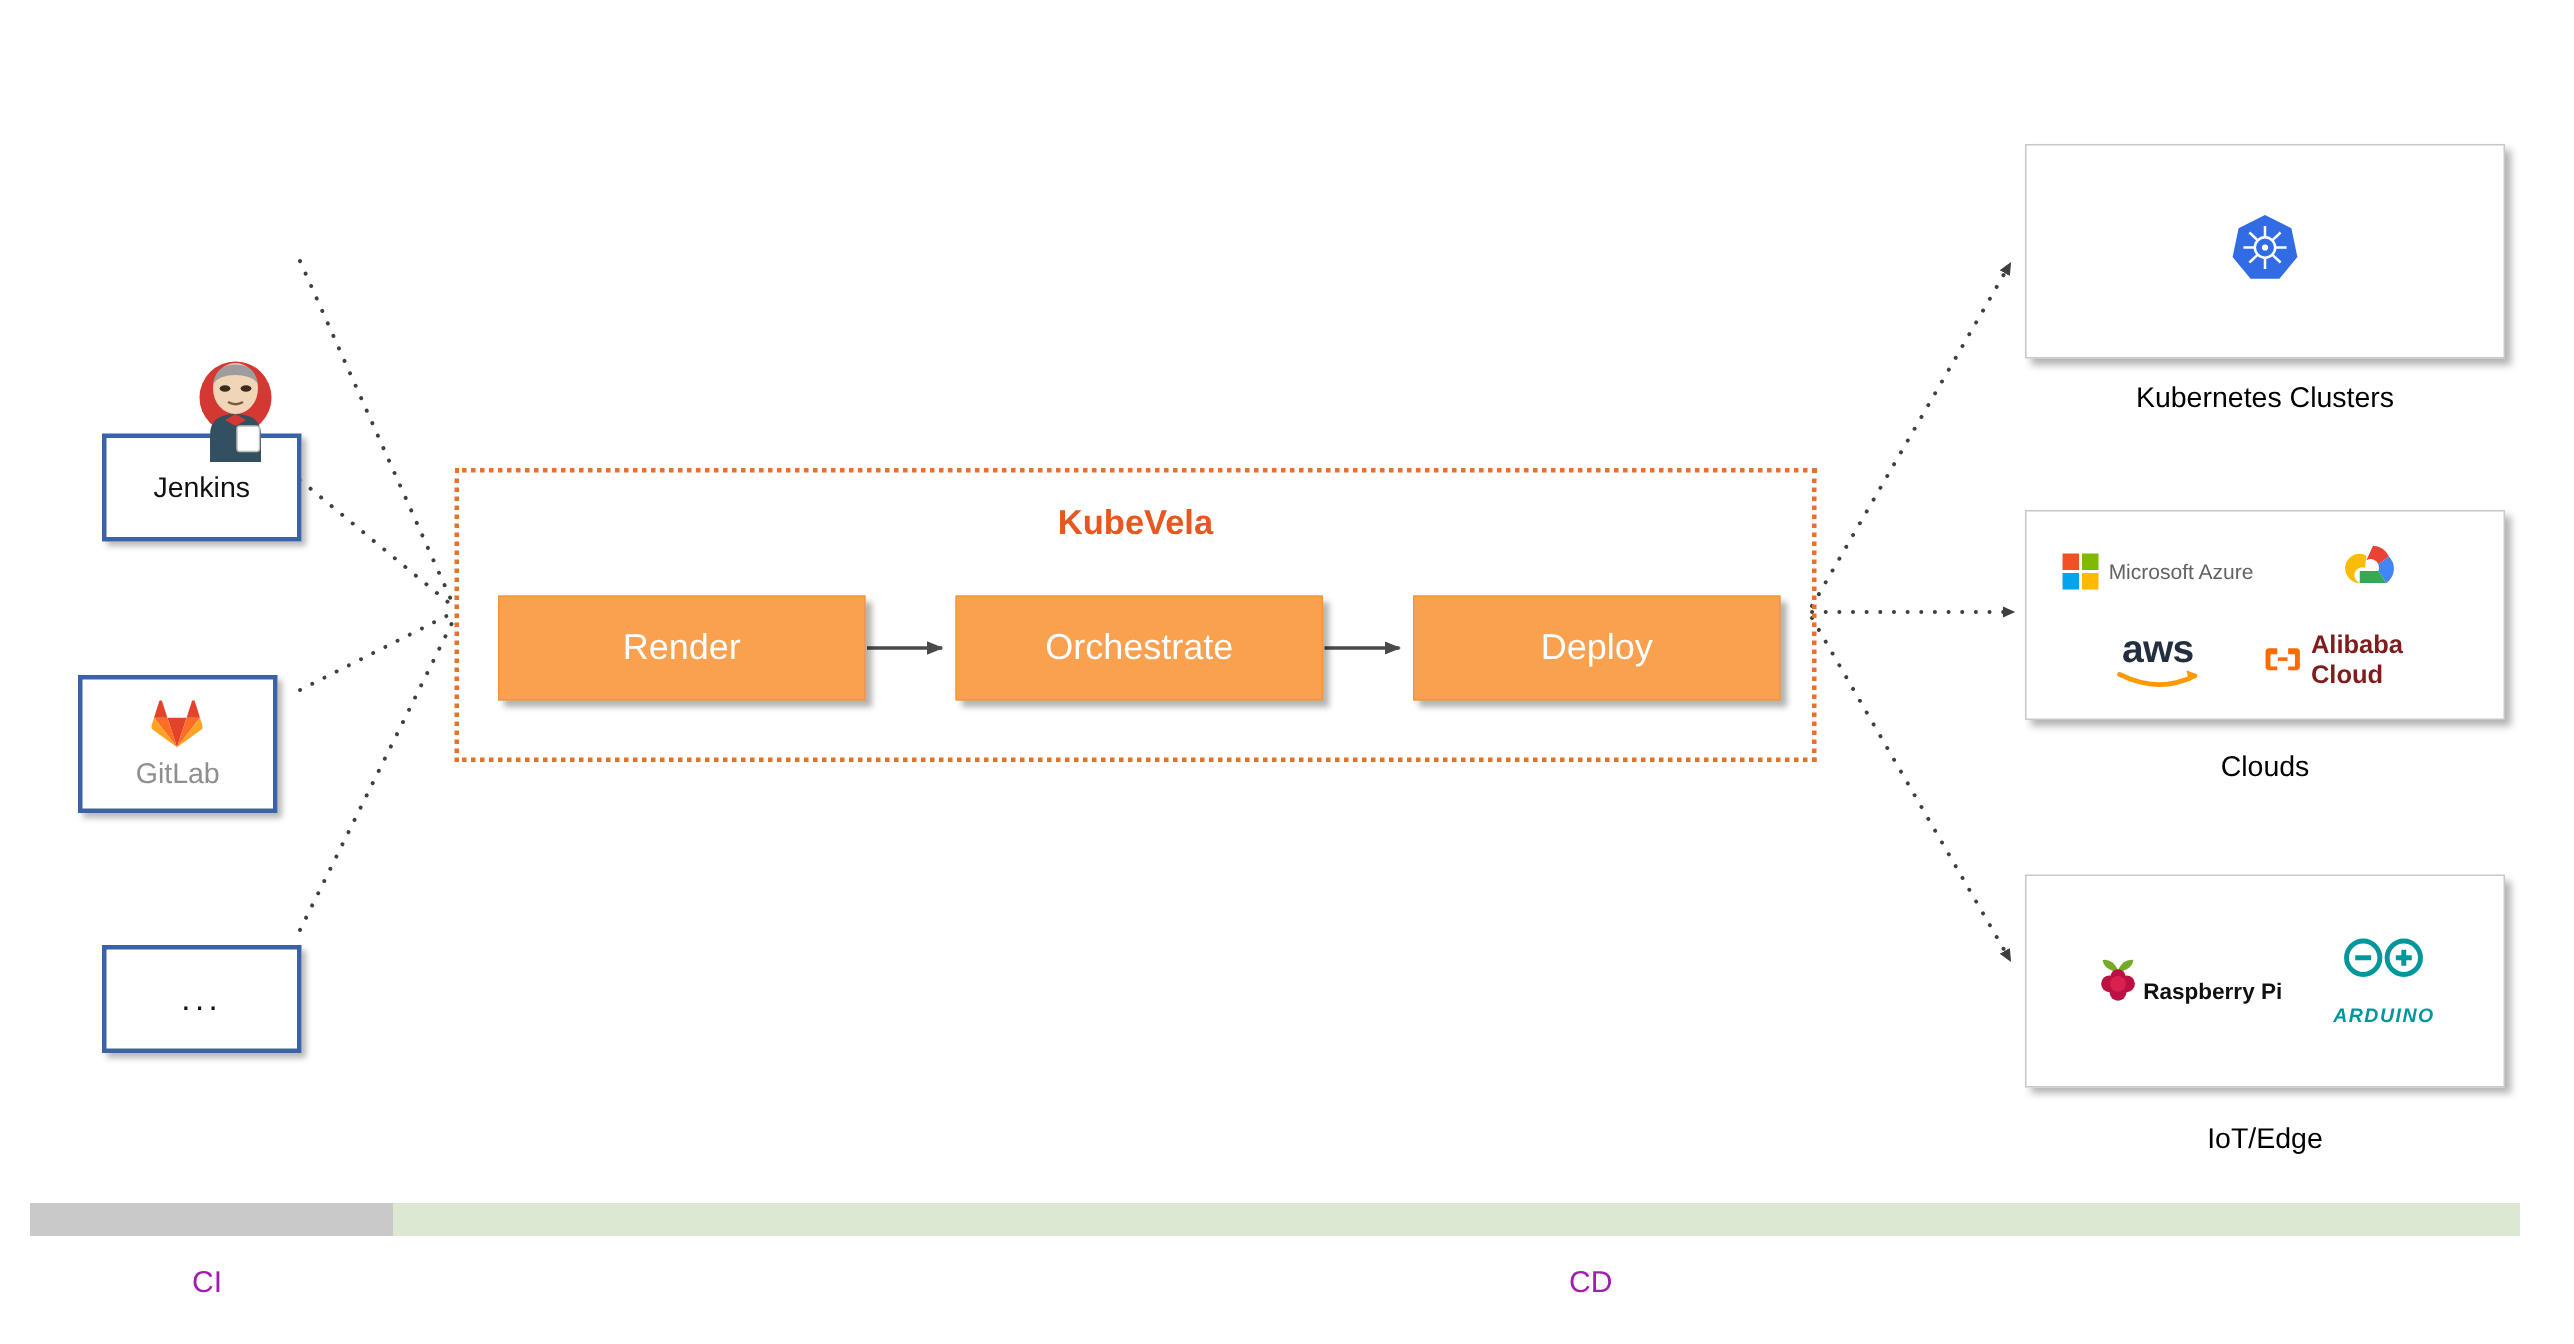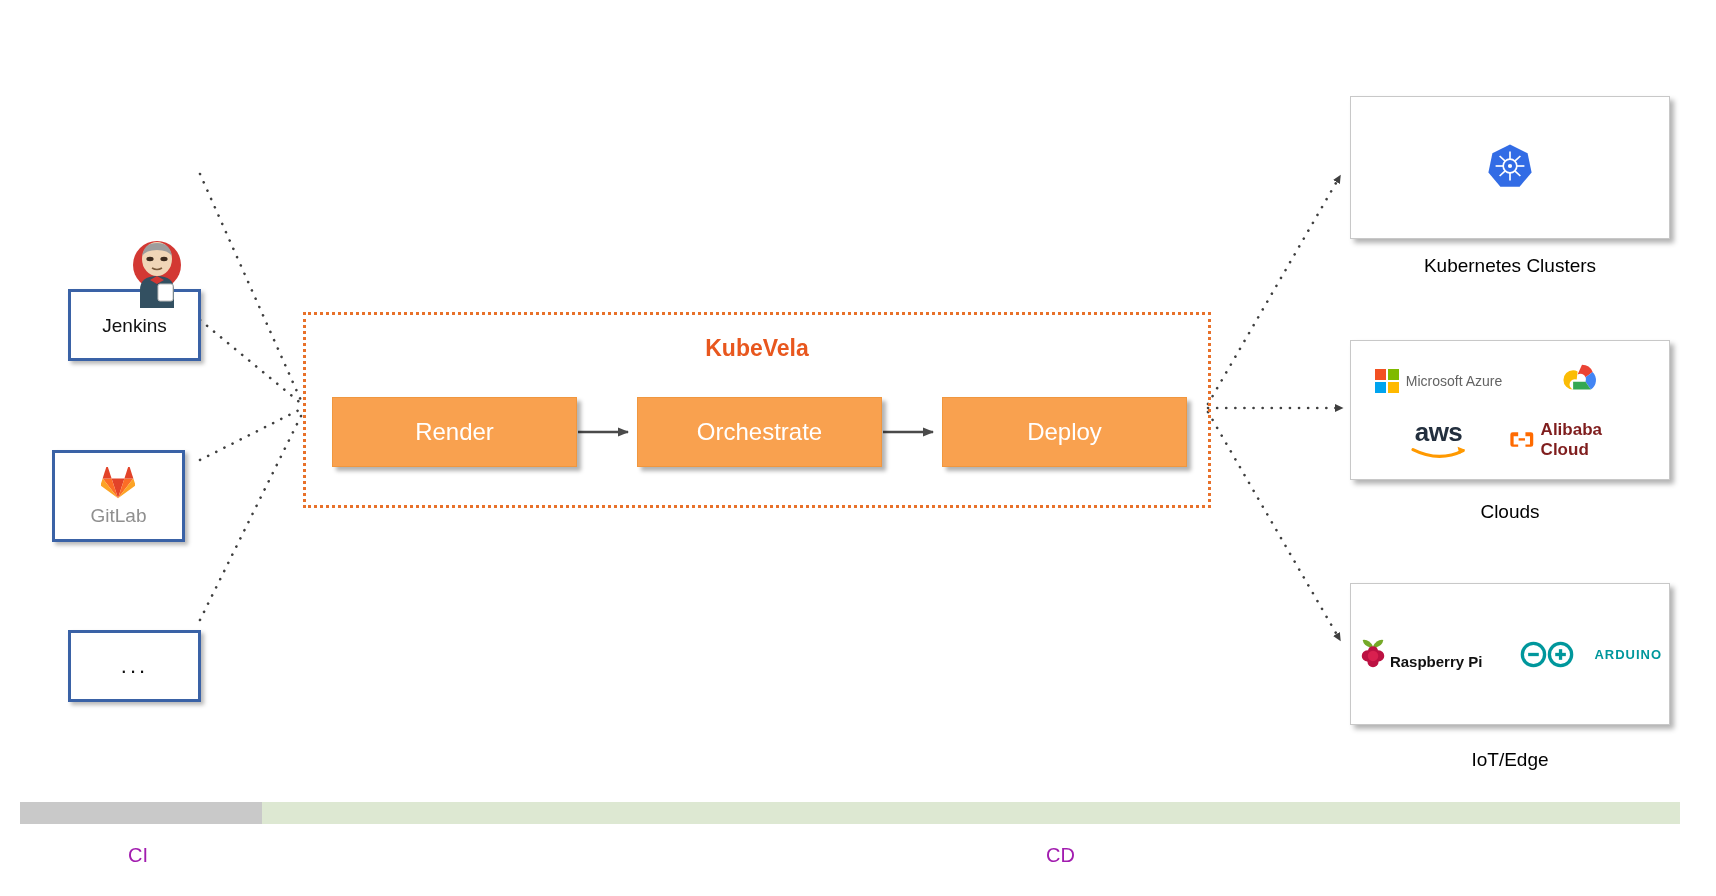--- a/index.html
+++ b/index.html
@@ -136,21 +136,21 @@
   .iot-row {
     position: absolute;
     inset: 0;
     display: flex;
     align-items: center;
     justify-content: center;
     gap: 34px;
   }
   .rpi-row { display:flex; align-items:flex-end; gap:2px; }
   .rpi-text { font-size: 15px; font-weight: bold; color:#111; }
-  .arduino-wrap { display:flex; align-items:center; gap:16px;}
+  .arduino-wrap { display:flex; flex-direction:column; align-items:center; gap:16px;font-style:italic;}
   .arduino-text { font-size: 13px; font-weight: bold; color:#00979c; letter-spacing:1px;}
 
   
   .bar-ci {
     position: absolute;
     background: #c9c9c9;
   }
   .bar-cd {
     position: absolute;
     background: #dde8d2;

